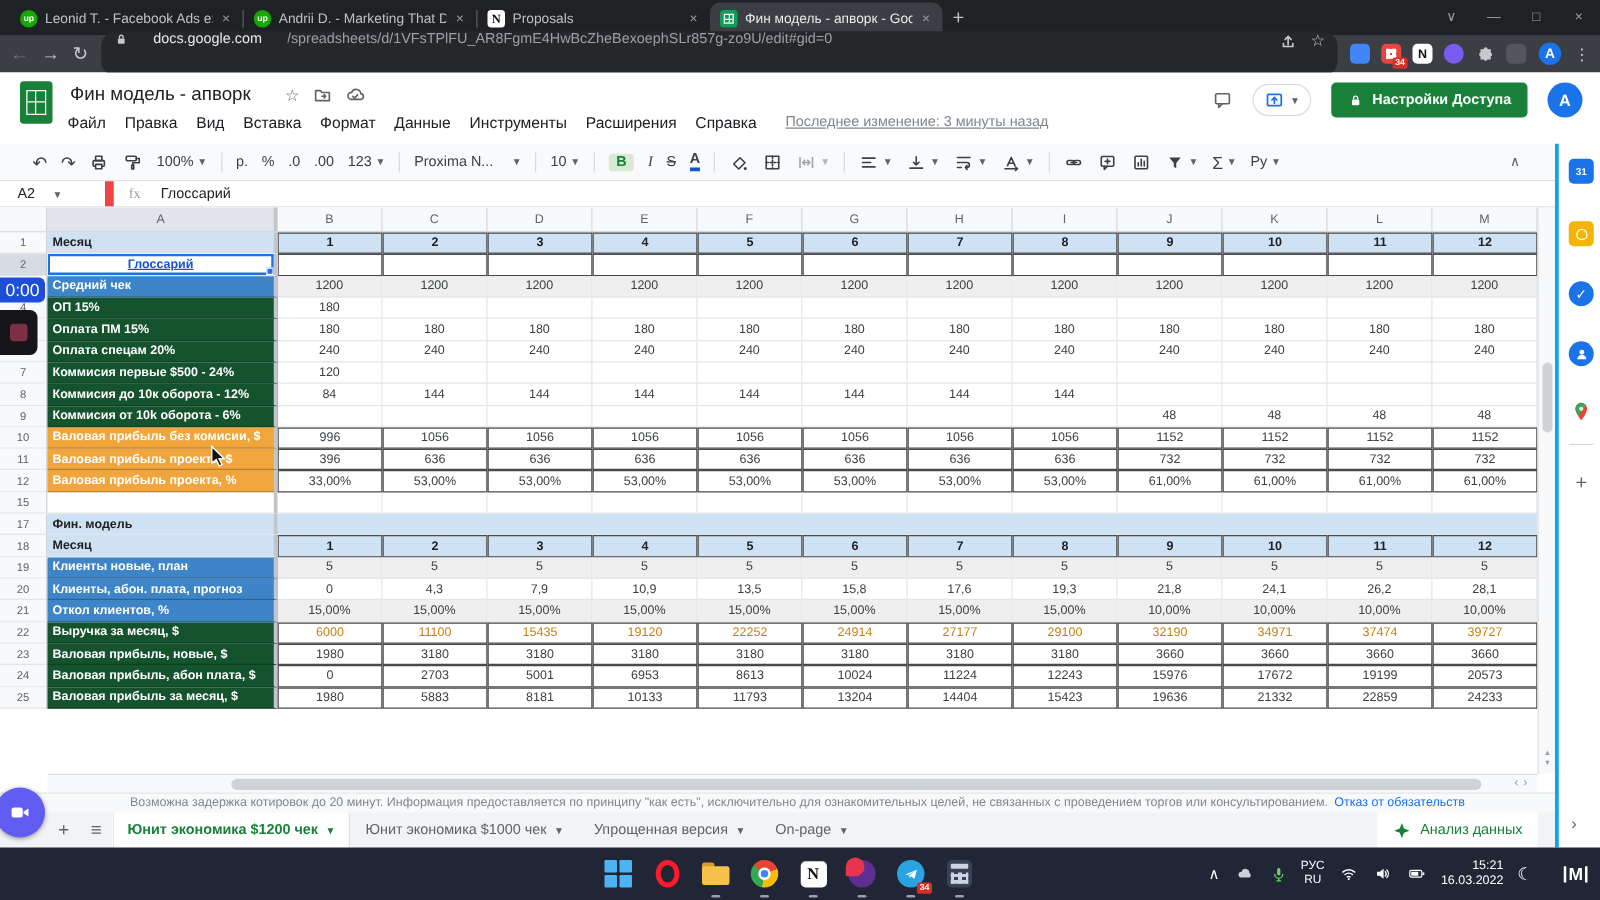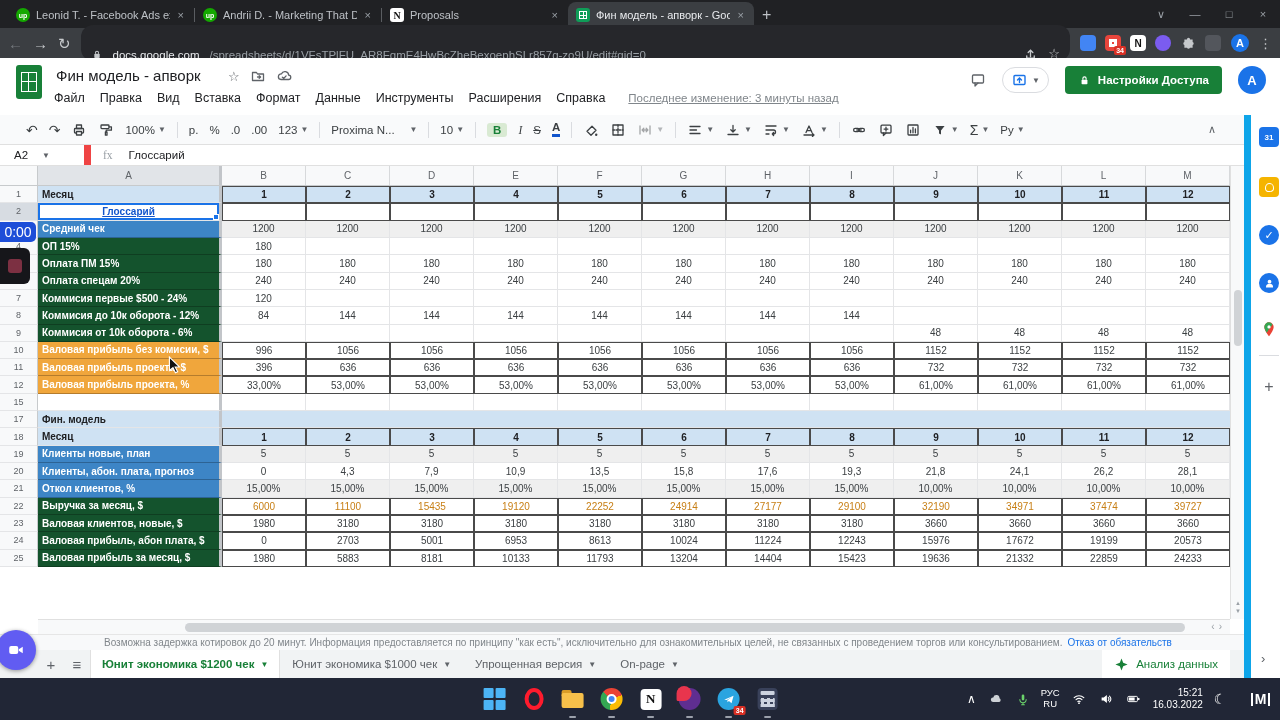--- a/index.html
+++ b/index.html
@@ -18,21 +18,21 @@
 .fav.sheets{background:#0f9d58;border-radius:3px;position:relative}
 .fav.sheets i{position:absolute;inset:3px;border:1px solid #fff;display:block}
 .fav.sheets i:before{content:"";position:absolute;left:0;right:0;top:45%;border-top:1px solid #fff}
 .fav.sheets i:after{content:"";position:absolute;top:0;bottom:0;left:45%;border-left:1px solid #fff}
 #newtabBtn{color:#bdc1c6;font-size:16px;margin:0 0 4px 8px}
 #wincontrols{margin-left:auto;display:flex;align-items:center;gap:0;height:28px}
 #wincontrols span{width:34px;text-align:center;color:#9aa0a6;font-size:11px;line-height:28px}
 #addressbar{position:absolute;top:28px;left:0;width:1280px;height:30px;background:#3b3e42;display:flex;align-items:center;padding:0 8px;gap:10px}
 .navic{color:#c6c9cc;font-size:15px;line-height:1}
 .navic.dim{color:#74787d}
-#omnibox{flex:1;height:36px;background:#26272b;border-radius:12px;display:flex;align-items:flex-end;padding:0 10px;gap:10px;color:#9aa0a6;font-size:11.5px;white-space:nowrap;overflow:hidden}
+#omnibox{flex:1;height:36px;background:#26272b;border-radius:12px;display:flex;align-items:flex-start;padding:0 10px;gap:20px;color:#9aa0a6;font-size:11.5px;white-space:nowrap;overflow:hidden}
 #omnibox .host{color:#e8eaed}
 #omnibox .path{color:#9aa0a6;overflow:hidden;text-overflow:ellipsis}
 #omni-actions{display:flex;align-items:center;gap:10px;margin-left:auto;color:#c6c9cc}
 #extensions{display:flex;align-items:center;gap:9px;color:#c6c9cc}
 .extsq{width:16px;height:16px;border-radius:4px;position:relative;display:flex;align-items:center;justify-content:center}
 .badge{position:absolute;bottom:-4px;right:-5px;background:#d93025;color:#fff;font-size:7px;font-weight:bold;border-radius:2px;padding:0 2px;line-height:9px}
 .avatar{width:20px;height:20px;border-radius:50%;background:#1a73e8;color:#fff;font-size:11px;font-weight:bold;display:flex;align-items:center;justify-content:center}
 
 #sheader{position:absolute;top:58px;left:0;width:1280px;height:57px;background:#fff}
 #slogo{position:absolute;left:16px;top:7px;width:26px;height:34px;background:#188038;border-radius:3px}
@@ -90,21 +90,21 @@
 .val.vc{color:#c77f15}
 .band{width:1008px;background:#cfe2f3;border-bottom:1px solid #e4e5e7}
 
 #vscroll{position:absolute;left:1230px;top:166px;width:14px;height:453px;background:#f8f9fa;border-left:1px solid #e0e0e0}
 #vthumb{position:absolute;left:3px;top:124px;width:8px;height:56px;background:#d0d3d6;border-radius:4px}
 #varrows{position:absolute;left:0;bottom:4px;width:14px;text-align:center;font-size:6px;color:#9aa0a6;line-height:8px}
 #hscroll{position:absolute;left:38px;top:619px;width:1192px;height:15px;background:#f8f9fa;border-top:1px solid #e0e0e0}
 #hthumb{position:absolute;left:147px;top:3px;width:1000px;height:9px;background:#d0d3d6;border-radius:5px}
 #harrows{position:absolute;right:4px;top:1px;font-size:10px;color:#9aa0a6;letter-spacing:4px}
 
-#sidepanel{position:absolute;right:0;top:115px;width:36px;height:563px;background:#fff;border-left:7px solid #0ea5e9}
+#sidepanel{position:absolute;right:0;top:115px;width:36px;height:563px;background:#fff;border-left:3px solid #0ea5e9}
 .spi{position:absolute;left:8px;width:20px;height:20px;display:flex;align-items:center;justify-content:center}
 .sp-cal{background:#1a73e8;border-radius:4px;color:#fff;font-size:8px;font-weight:bold}
 .sp-keep{background:#f5b400;border-radius:4px;position:relative}
 .sp-keep i{width:9px;height:9px;border:1.6px solid #fff;border-radius:50% 50% 50% 50%/55% 55% 40% 40%;display:block}
 .sp-tasks{background:#1a73e8;border-radius:50%;color:#fff;font-size:11px}
 .sp-cont{background:#1a73e8;border-radius:50%}
 .sp-divider{position:absolute;left:8px;width:20px;border-top:1px solid #dadce0}
 .sp-plus{color:#5f6368;font-size:16px}
 #sp-chevron{position:absolute;left:10px;bottom:12px;color:#5f6368;font-size:13px}
 
@@ -726,21 +726,21 @@
         <div class="val bd vc">24914</div>
         <div class="val bd vc">27177</div>
         <div class="val bd vc">29100</div>
         <div class="val bd vc">32190</div>
         <div class="val bd vc">34971</div>
         <div class="val bd vc">37474</div>
         <div class="val bd vc">39727</div>
       </div>
       <div class="row">
         <div class="rn">23</div>
-        <div class="lab s-green">Валовая клиентов, новые, $</div>
+        <div class="lab s-green">Валовая прибыль, новые, $</div>
         <div class="val bd">1980</div>
         <div class="val bd">3180</div>
         <div class="val bd">3180</div>
         <div class="val bd">3180</div>
         <div class="val bd">3180</div>
         <div class="val bd">3180</div>
         <div class="val bd">3180</div>
         <div class="val bd">3180</div>
         <div class="val bd">3660</div>
         <div class="val bd">3660</div>

